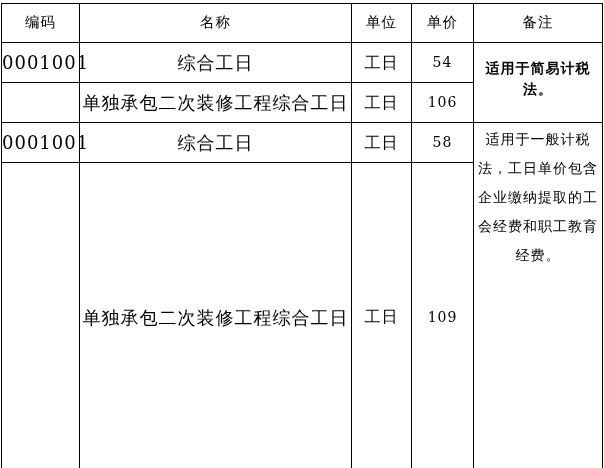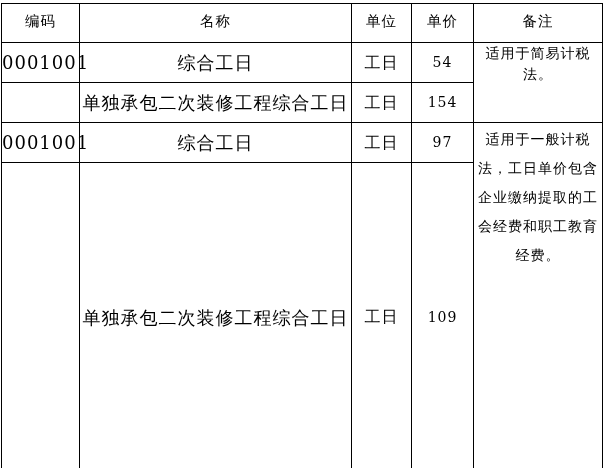--- a/index.html
+++ b/index.html
@@ -55,28 +55,29 @@
     font-size: 14px;
     line-height: 1.62;
     letter-spacing: 1.5px;
     padding: 2px 10px 2px 11px;
     text-align: left;
     vertical-align: top;
     word-break: break-all;
   }
   td.note.small-note {
     vertical-align: top;
-    padding-top: 0;
+    padding-top: 15px;
+    font-weight: bold;
   }
   td.note.tall-note {
     vertical-align: top;
     line-height: 2.07;
     padding-top: 2px;
   }
-  tr.r-head td { height: 38px; font-family: Liberation Mono, monospace; }
+  tr.r-head td { height: 38px; }
   tr.r1 td { height: 39px; }
   tr.r2 td { height: 39px; }
   tr.r3 td { height: 39px; }
   tr.r4 td { height: 308px; }
 </style>
 </head>
 <body>
 
 <div class="sheet">
   <table class="price-table">
@@ -101,27 +102,27 @@
         <td class="code">0001001</td>
         <td class="name">综合工日</td>
         <td class="unit">工日</td>
         <td class="price">54</td>
         <td class="note small-note" rowspan="2">适用于简易计税法。</td>
       </tr>
       <tr class="r2">
         <td class="code"></td>
         <td class="name">单独承包二次装修工程综合工日</td>
         <td class="unit">工日</td>
-        <td class="price">154</td>
+        <td class="price">106</td>
       </tr>
       <tr class="r3">
         <td class="code">0001001</td>
         <td class="name">综合工日</td>
         <td class="unit">工日</td>
-        <td class="price">97</td>
+        <td class="price">58</td>
         <td class="note tall-note" rowspan="2">适用于一般计税法，工日单价包含企业缴纳提取的工会经费和职工教育经费。</td>
       </tr>
       <tr class="r4">
         <td class="code"></td>
         <td class="name">单独承包二次装修工程综合工日</td>
         <td class="unit">工日</td>
         <td class="price">109</td>
       </tr>
     </tbody>
   </table>

